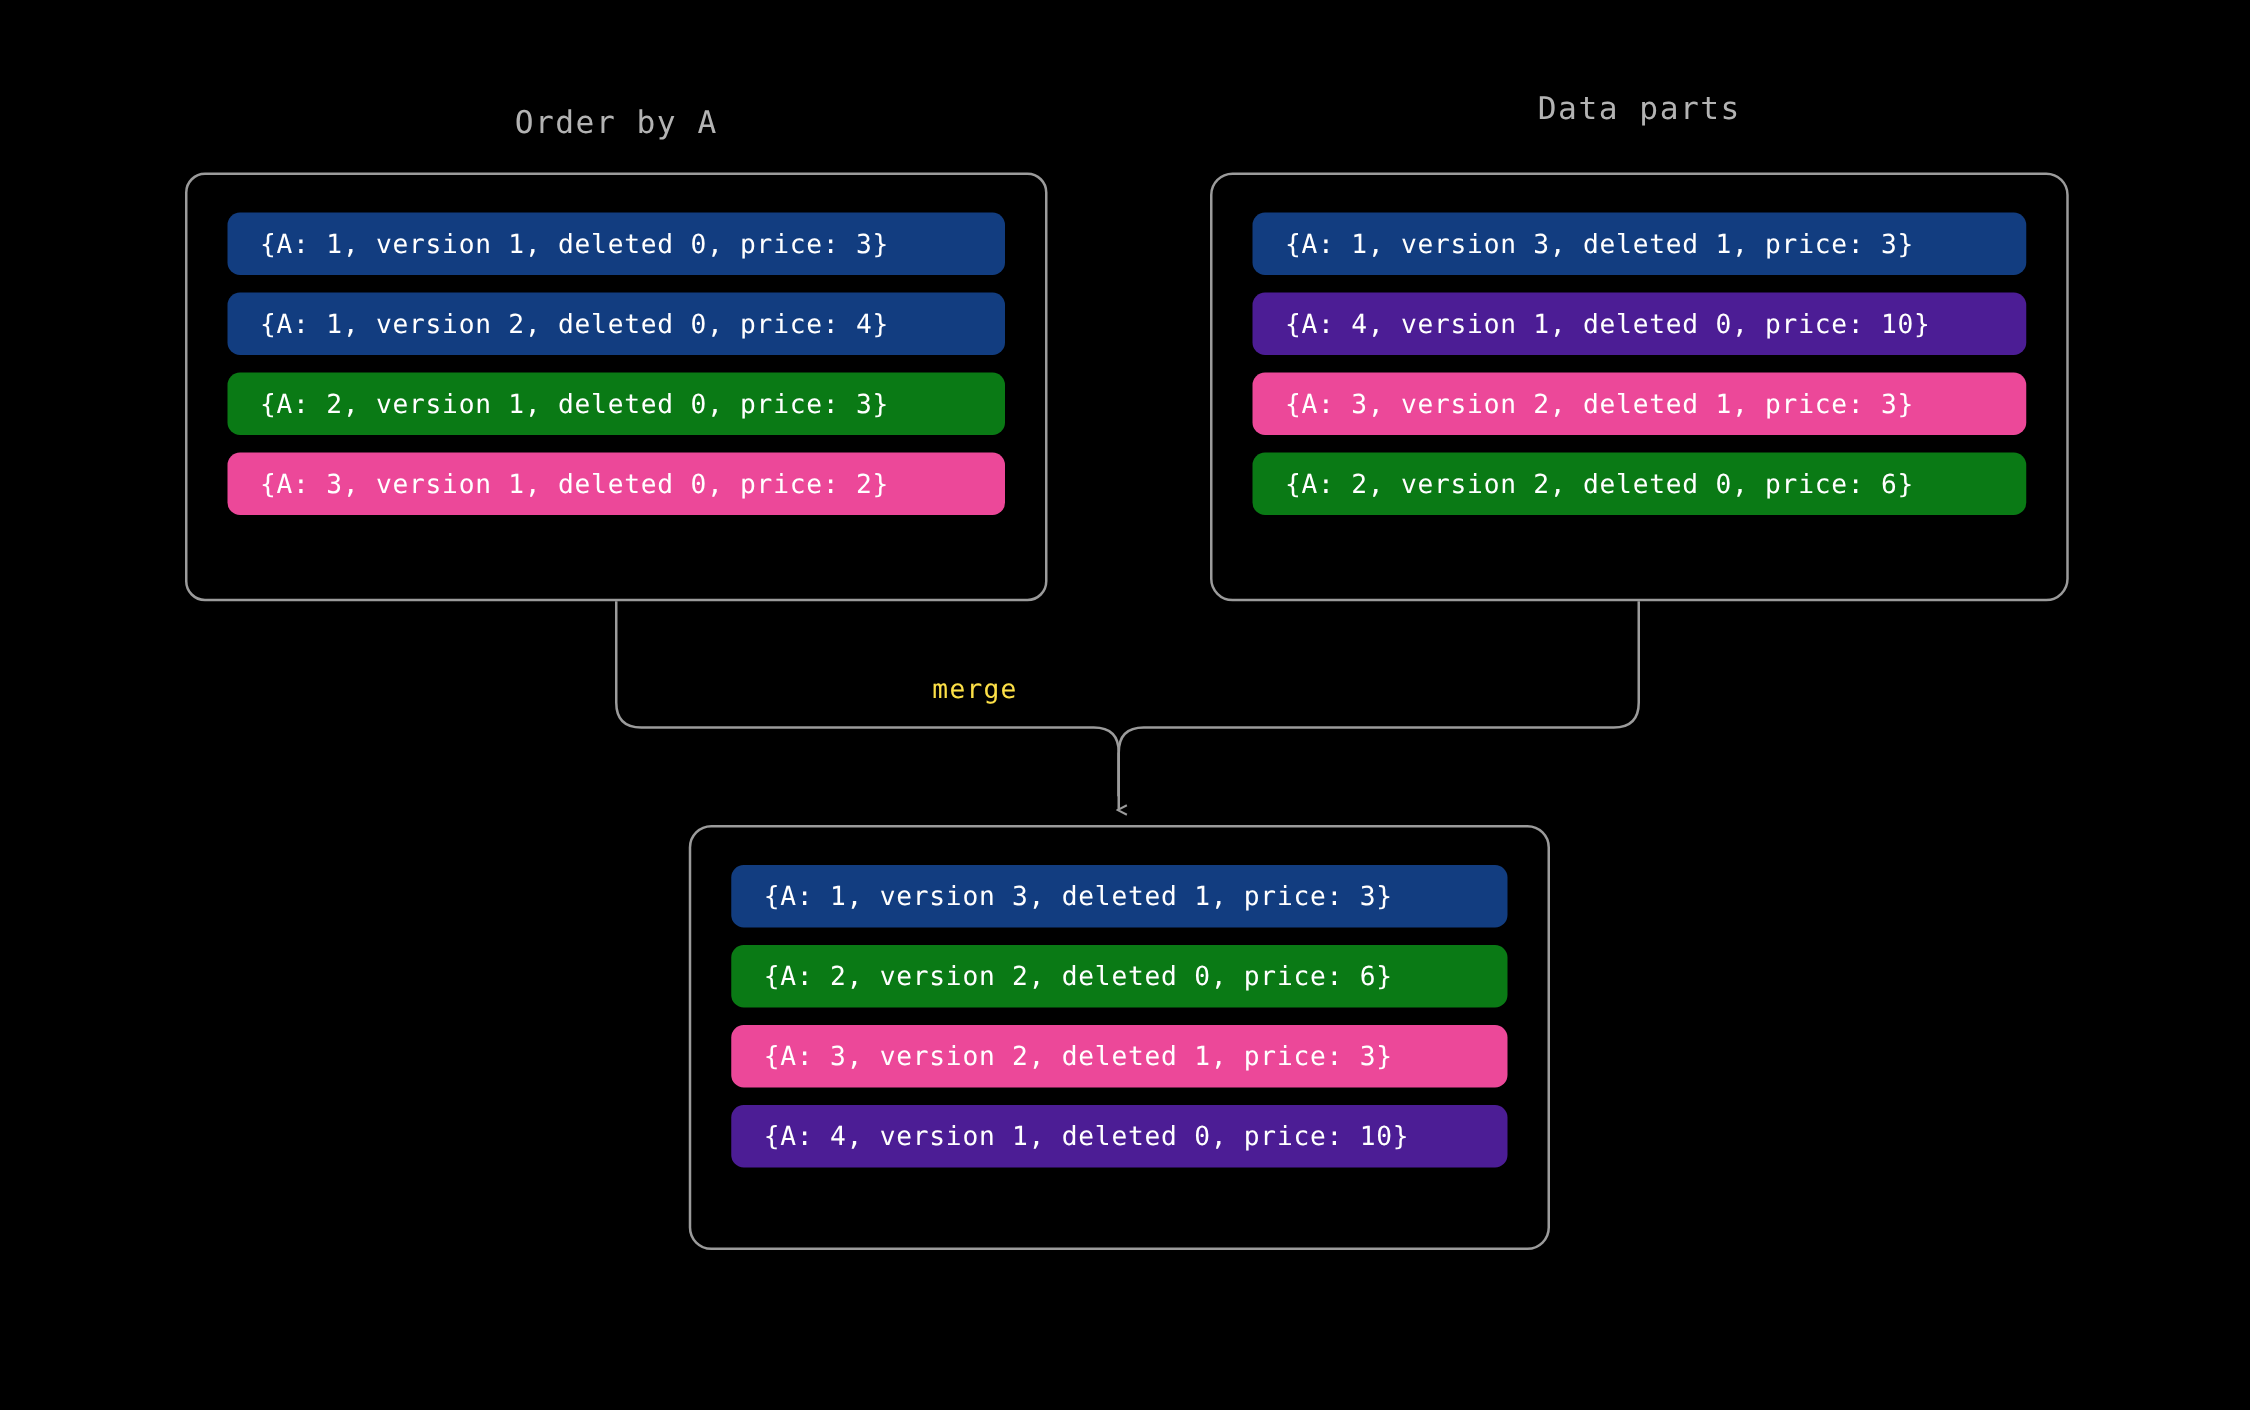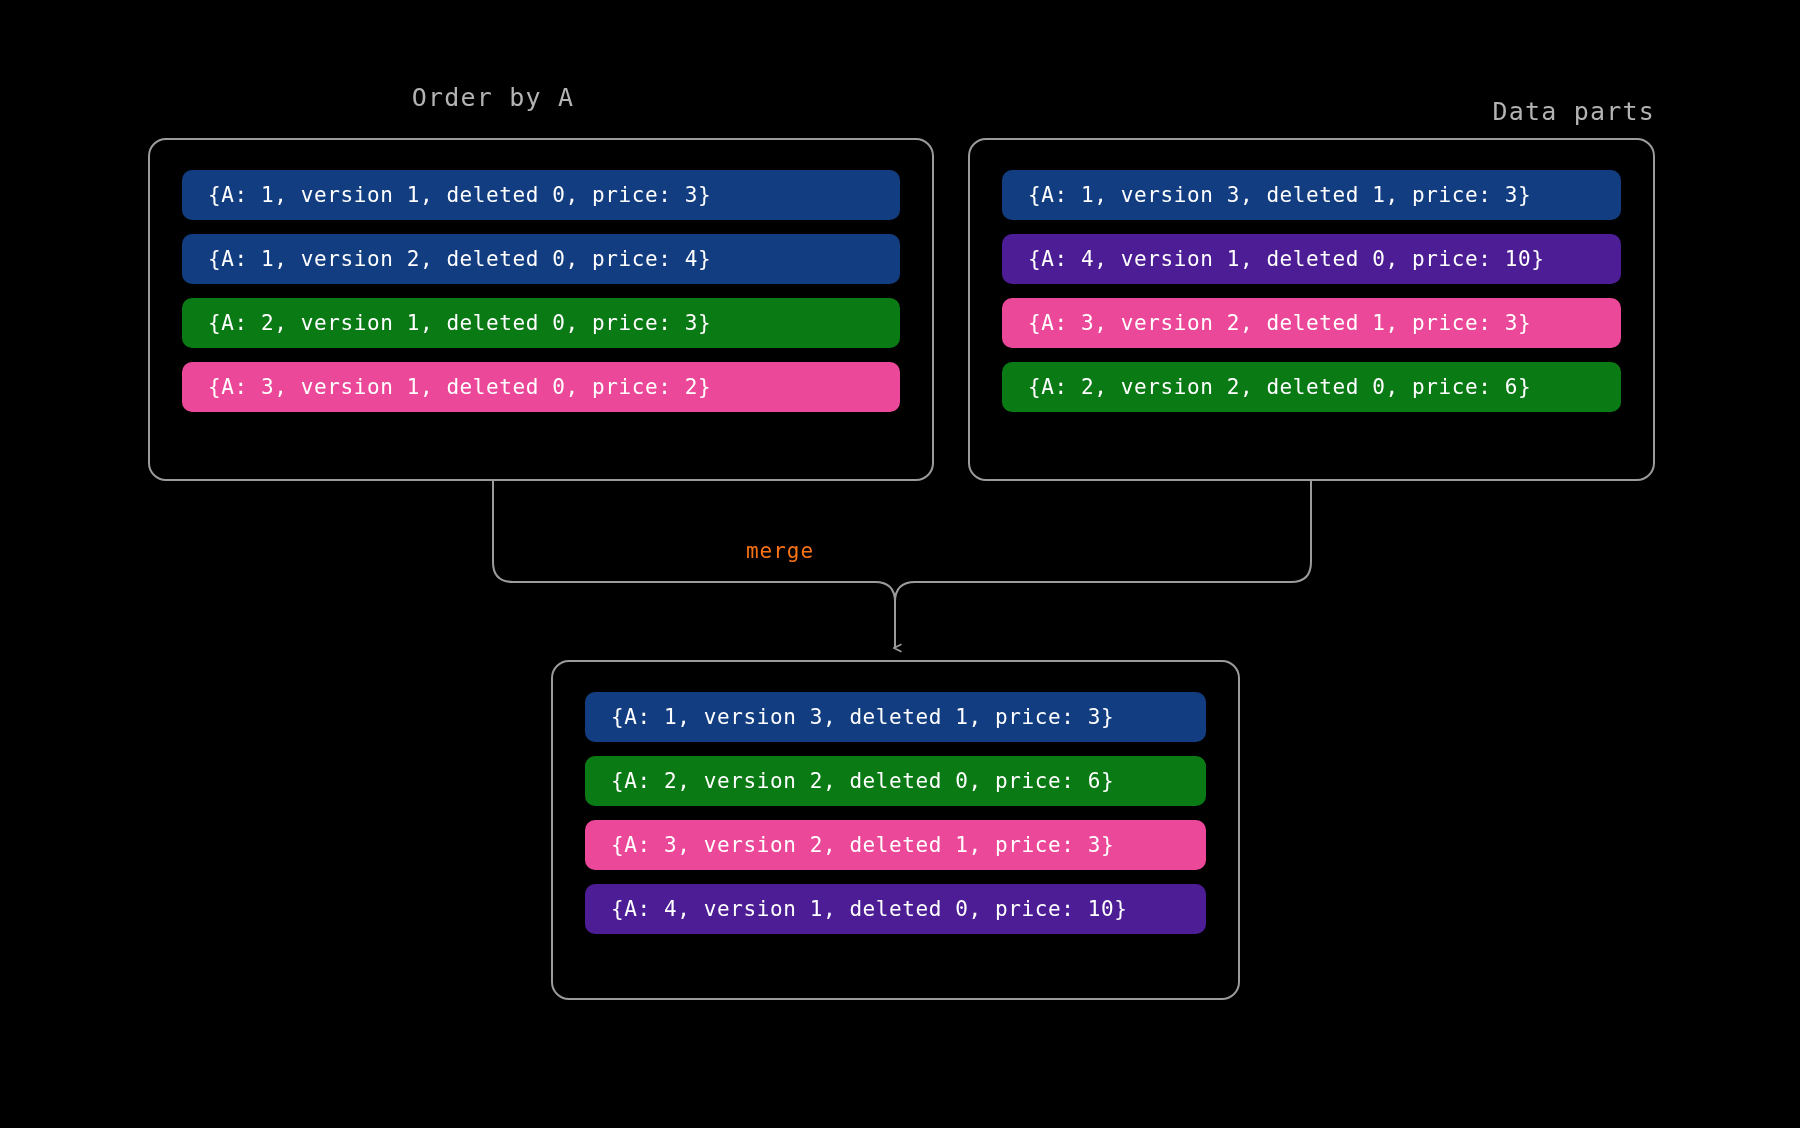--- a/index.html
+++ b/index.html
@@ -36,32 +36,32 @@
   .panel-title {
     position: absolute;
     color: #b3b3b3;
     font-size: 25px;
     letter-spacing: 1.2px;
     white-space: nowrap;
     text-align: center;
     z-index: 3;
   }
   #title-left  { left: 148px;  top: 83px;  width: 690px; }
-  #title-right { left: 968px;  top: 97px;  width: 687px; text-align: right; }
+  #title-right { left: 968px;  top: 72px;  width: 687px; }
 
   
   .panel {
     position: absolute;
     box-sizing: border-box;
     border: 2px solid #9b9b9b;
     border-radius: 18px;
     background: #000000;
     z-index: 2;
   }
-  #panel-order-by-a { left: 148px;  top: 138px; width: 786px; height: 343px; }
+  #panel-order-by-a { left: 148px;  top: 138px; width: 690px; height: 343px; border-radius: 16px; }
   #panel-data-parts { left: 968px;  top: 138px; width: 687px; height: 343px; }
   #panel-merged     { left: 551px;  top: 660px; width: 689px; height: 340px; }
 
   .rows {
     position: absolute;
     left: 32px;
     right: 32px;
     top: 30px;
     display: flex;
     flex-direction: column;
@@ -86,21 +86,21 @@
   .c-red    { background: #ec4899; }
   .c-purple { background: #4c1d95; }
 
   
   #merge-label {
     position: absolute;
     left: 700px;
     top: 539px;
     width: 160px;
     text-align: center;
-    color: #f97316;
+    color: #fde047;
     font-size: 21px;
     letter-spacing: 1px;
     z-index: 3;
     white-space: nowrap;
   }
 </style>
 </head>
 <body>
 
 <div class="stage">

